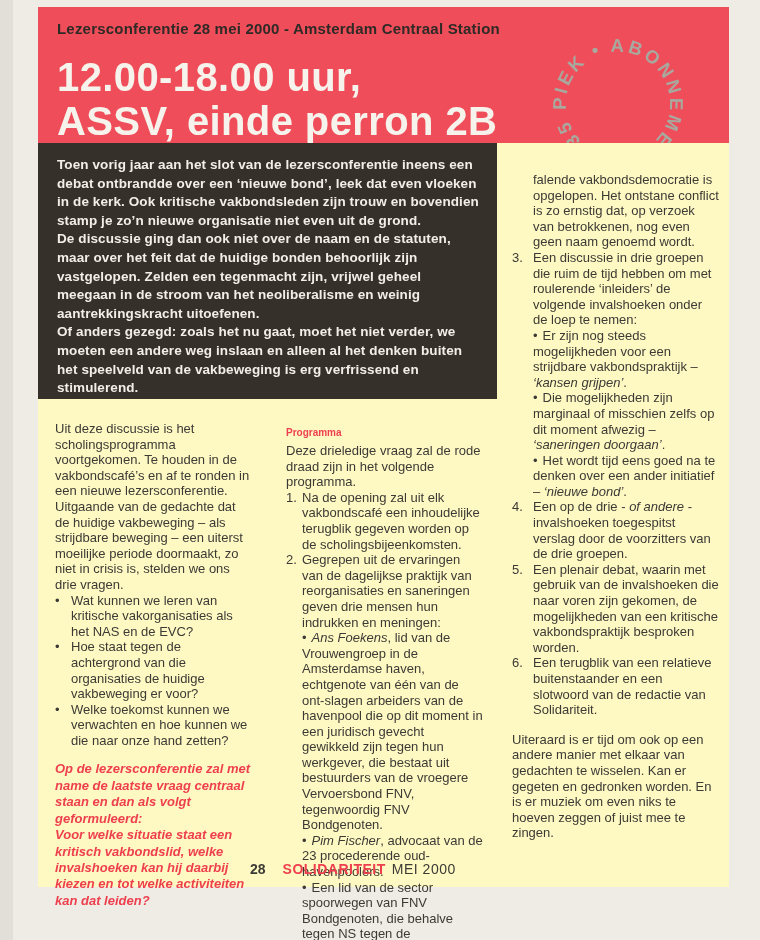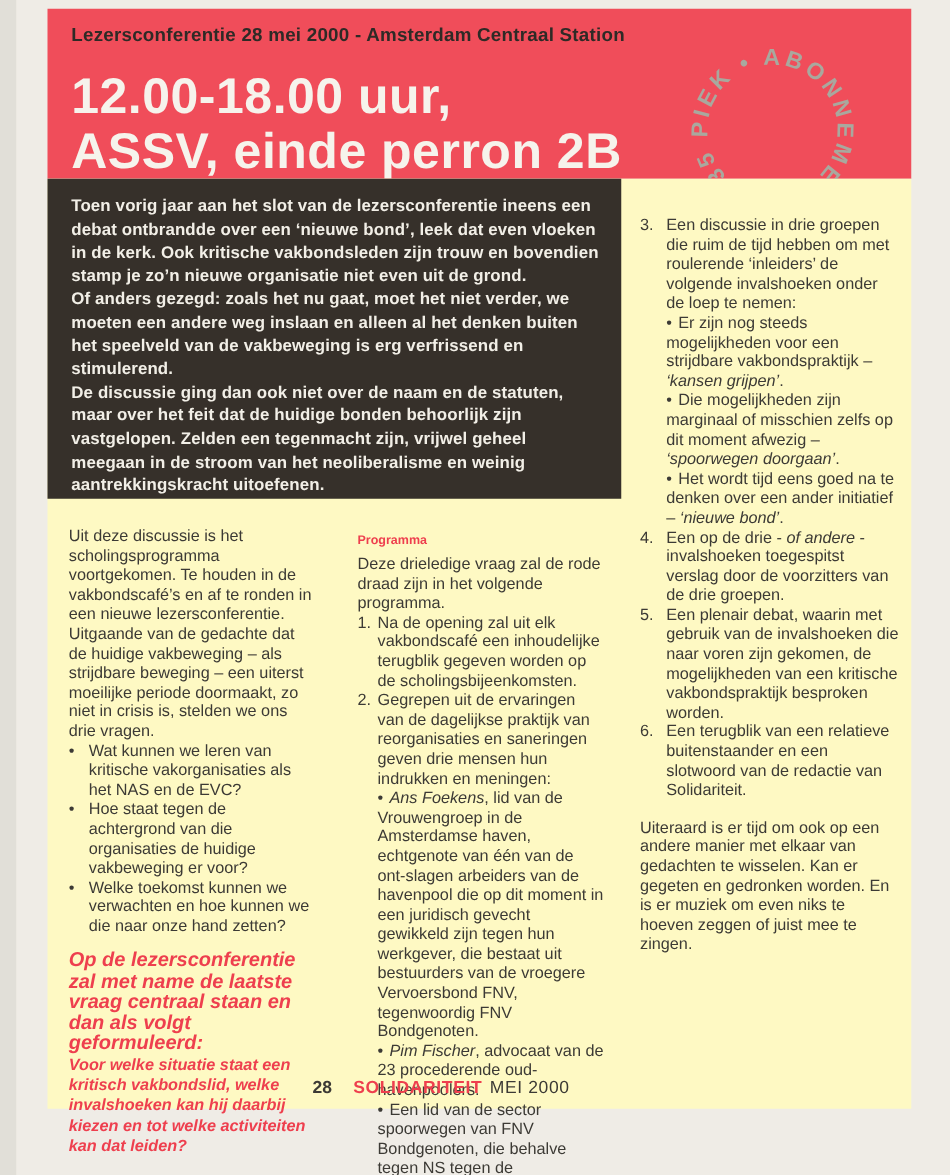--- a/index.html
+++ b/index.html
@@ -42,21 +42,21 @@
   .numrow .num{flex:0 0 16px;}
   .col-right .numrow .num{flex:0 0 21px;}
   .col-right .cont{margin-left:21px;}
 
   .speaker .marker,.subitem .marker{margin-right:5px;}
   em{font-style:italic;}
 
   .program-heading{margin:0 0 2px 0;font-weight:bold;font-size:10px;line-height:17px;color:#ee3f4e;}
 
   .red-block{margin-top:13px !important;color:#ee3f4e;font-weight:bold;font-style:italic;
-             font-size:16px;line-height:16.4px;}
+             font-size:13px;line-height:16.4px;}
   .red-block2{color:#ee3f4e;font-weight:bold;font-style:italic;font-size:13px;line-height:16.4px;}
 
   .closing{margin-top:14px !important;}
 
   
   .footer{position:absolute;left:250px;top:861px;display:flex;align-items:baseline;
           font-size:14px;color:#3c3a35;}
   .footer .pn{font-weight:bold;margin-right:17px;}
   .footer .mag{font-weight:bold;color:#ee3f4e;letter-spacing:.5px;margin-right:6px;}
   .footer .date{letter-spacing:.5px;}
@@ -81,22 +81,22 @@
     </defs>
     <text>
       <textPath href="#stampCircle" xlink:href="#stampCircle">35 PIEK • ABONNEMENTEN •</textPath>
     </text>
   </svg>
 
   <div class="content">
 
     <section class="introbox">
       <p>Toen vorig jaar aan het slot van de lezersconferentie ineens een debat ontbrandde over een ‘nieuwe bond’, leek dat even vloeken in de kerk. Ook kritische vakbondsleden zijn trouw en bovendien stamp je zo’n nieuwe organisatie niet even uit de grond.</p>
+      <p>De discussie ging dan ook niet over de naam en de statuten, maar over het feit dat de huidige bonden behoorlijk zijn vastgelopen. Zelden een tegenmacht zijn, vrijwel geheel meegaan in de stroom van het neoliberalisme en weinig aantrekkingskracht uitoefenen.</p>
       <p>Of anders gezegd: zoals het nu gaat, moet het niet verder, we moeten een andere weg inslaan en alleen al het denken buiten het speelveld van de vakbeweging is erg verfrissend en stimulerend.</p>
-      <p>De discussie ging dan ook niet over de naam en de statuten, maar over het feit dat de huidige bonden behoorlijk zijn vastgelopen. Zelden een tegenmacht zijn, vrijwel geheel meegaan in de stroom van het neoliberalisme en weinig aantrekkingskracht uitoefenen.</p>
     </section>
 
     <section class="col col-left">
       <p>Uit deze discussie is het scholingsprogramma voortgekomen. Te houden in de vakbondscafé’s en af te ronden in een nieuwe lezersconferentie. Uitgaande van de gedachte dat de huidige vakbeweging – als strijdbare beweging – een uiterst moeilijke periode doormaakt, zo niet in crisis is, stelden we ons drie vragen.</p>
       <div class="bullet-row">
         <span class="marker">•</span>
         <span>Wat kunnen we leren van kritische vakorganisaties als het NAS en de EVC?</span>
       </div>
       <div class="bullet-row">
         <span class="marker">•</span>
@@ -126,27 +126,28 @@
         <div class="nbody">
           <p>Gegrepen uit de ervaringen van de dagelijkse praktijk van reorganisaties en saneringen geven drie mensen hun indrukken en meningen:</p>
           <p class="speaker"><span class="marker">•</span><em>Ans Foekens</em><span>, lid van de Vrouwengroep in de Amsterdamse haven, echtgenote van één van de ont-slagen arbeiders van de havenpool die op dit moment in een juridisch gevecht gewikkeld zijn tegen hun werkgever, die bestaat uit bestuurders van de vroegere Vervoersbond FNV, tegenwoordig FNV Bondgenoten.</span></p>
           <p class="speaker"><span class="marker">•</span><em>Pim Fischer</em><span>, advocaat van de 23 procederende oud-havenpoolers.</span></p>
           <p class="speaker"><span class="marker">•</span><em></em><span>Een lid van de sector spoorwegen van FNV Bondgenoten, die behalve tegen NS tegen de</span></p>
         </div>
       </div>
     </section>
 
     <section class="col col-right">
+      <p class="cont">falende vakbondsdemocratie is opgelopen. Het ontstane conflict is zo ernstig dat, op verzoek van betrokkenen, nog even geen naam genoemd wordt.</p>
 
       <div class="numrow">
         <span class="num">3.</span>
         <div class="nbody">
           <p>Een discussie in drie groepen die ruim de tijd hebben om met roulerende ‘inleiders’ de volgende invalshoeken onder de loep te nemen:</p>
           <p class="subitem"><span class="marker">•</span><span>Er zijn nog steeds mogelijkheden voor een strijdbare vakbondspraktijk – </span><em>‘kansen grijpen’</em><span>.</span></p>
-          <p class="subitem"><span class="marker">•</span><span>Die mogelijkheden zijn marginaal of misschien zelfs op dit moment afwezig – </span><em>‘spoorwegen doorgaan’</em><span>.</span></p>
+          <p class="subitem"><span class="marker">•</span><span>Die mogelijkheden zijn marginaal of misschien zelfs op dit moment afwezig – </span><em>‘saneringen doorgaan’</em><span>.</span></p>
           <p class="subitem"><span class="marker">•</span><span>Het wordt tijd eens goed na te denken over een ander initiatief – </span><em>‘nieuwe bond’</em><span>.</span></p>
         </div>
       </div>
 
       <div class="numrow">
         <span class="num">4.</span>
         <div class="nbody">
           <p><span>Een op de drie - </span><em>of andere</em><span> - invalshoeken toegespitst verslag door de voorzitters van de drie groepen.</span></p>
         </div>
       </div>

